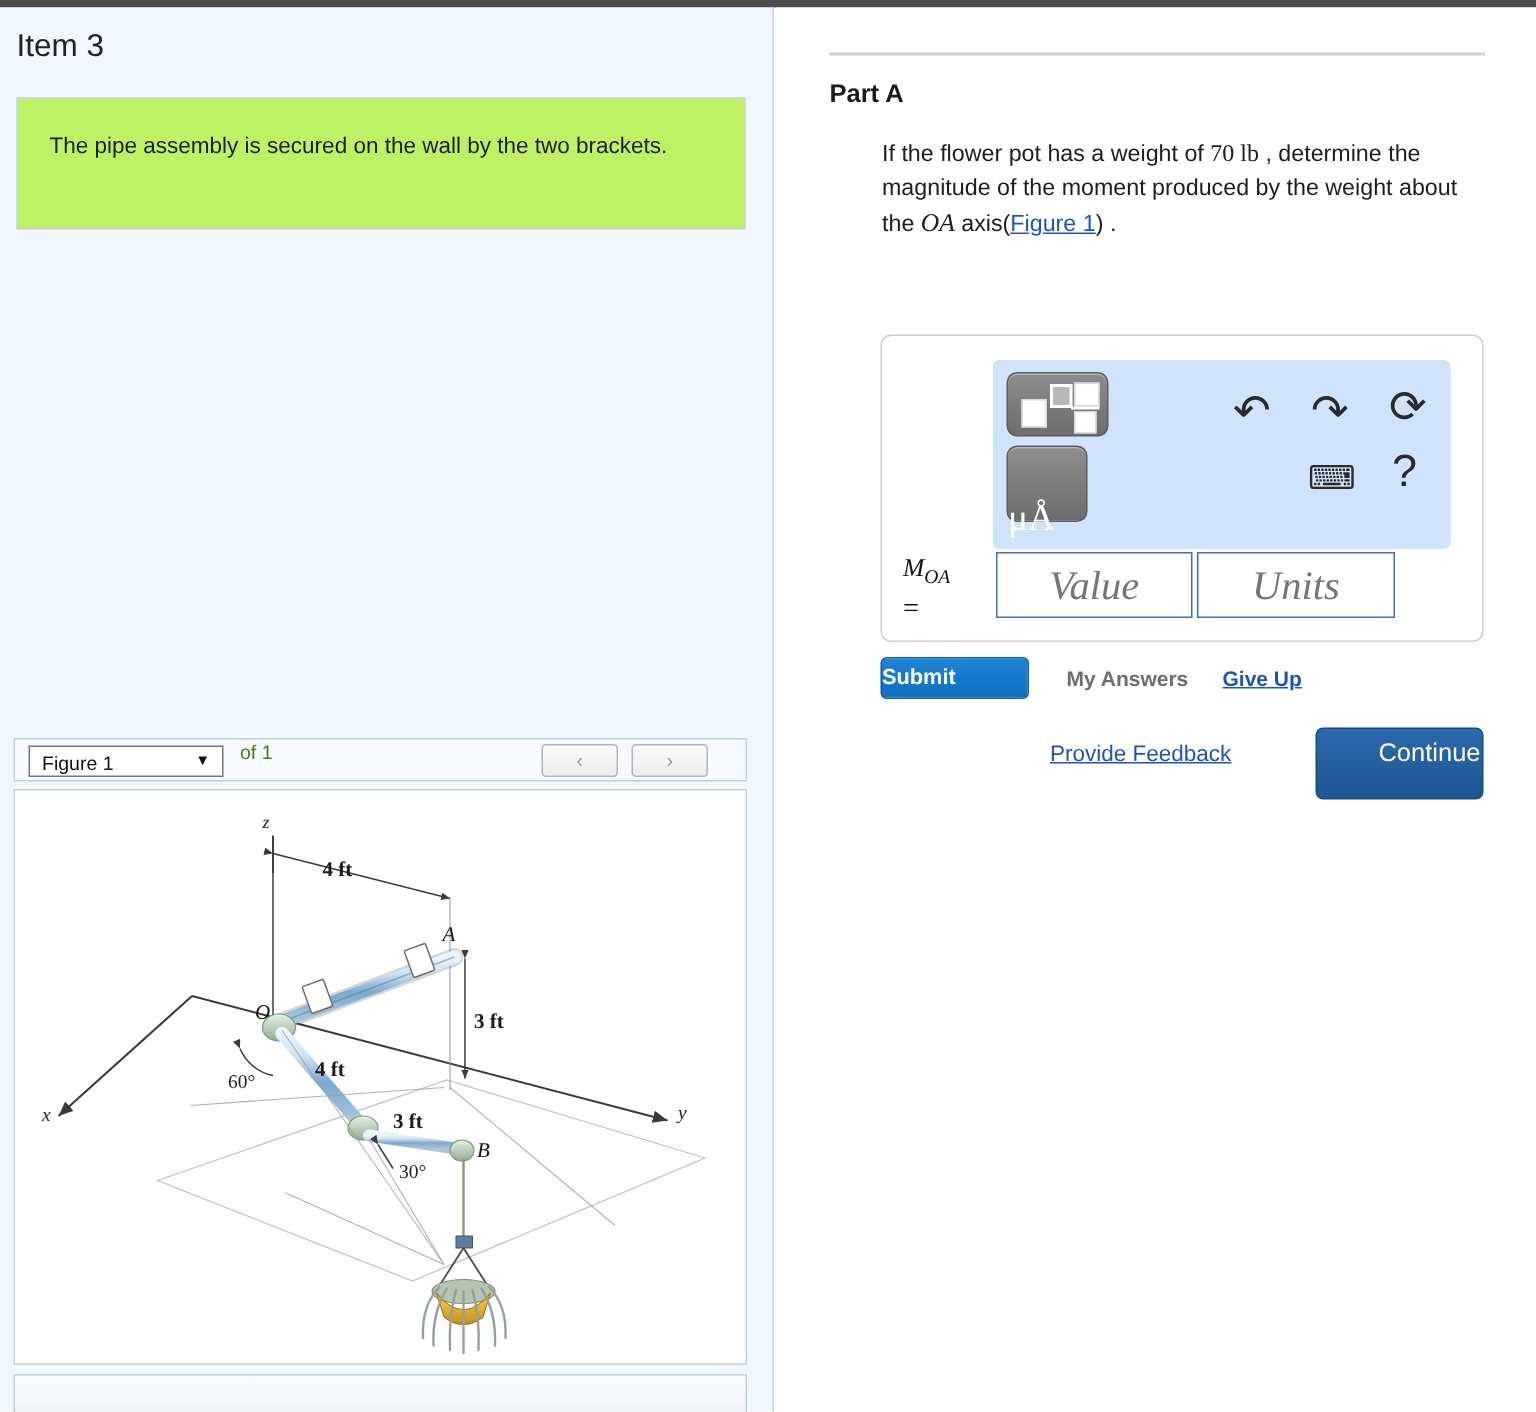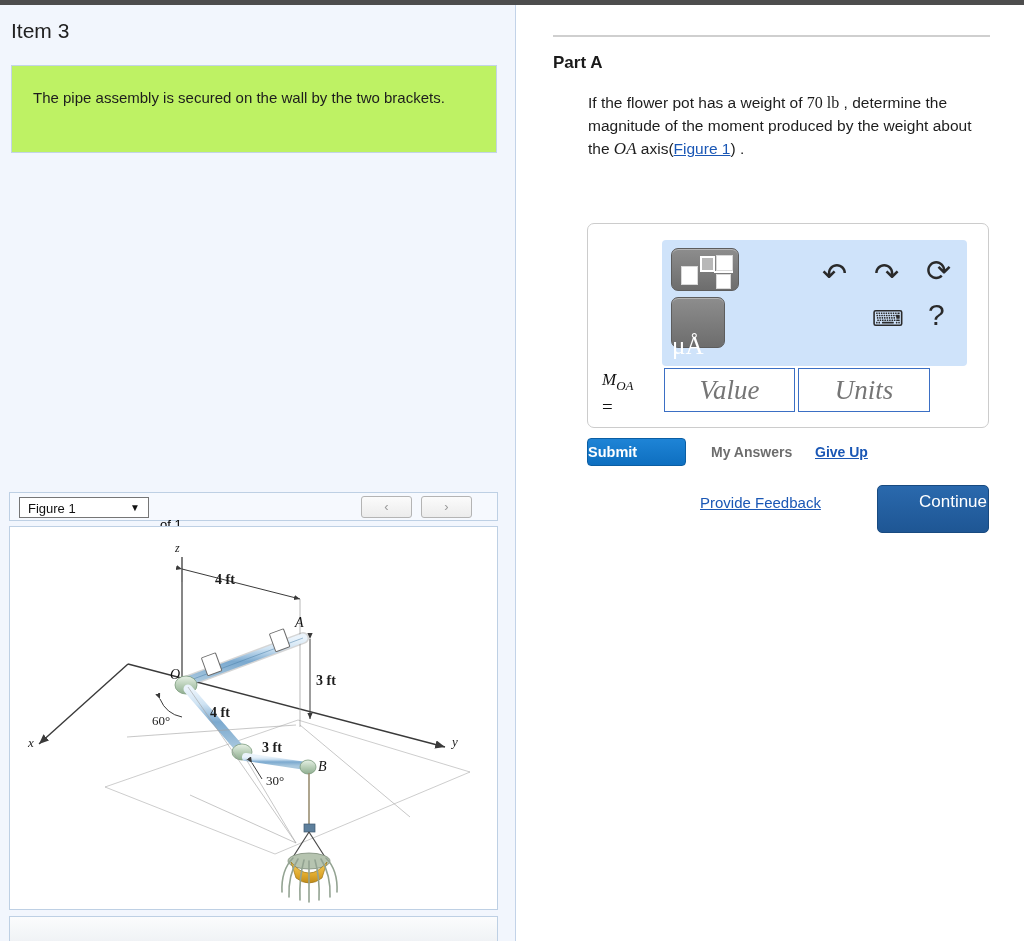--- a/index.html
+++ b/index.html
@@ -38,21 +38,21 @@
     background:#f6f9fe;border:1px solid #bed0e4;box-sizing:border-box;
   }
   .fig-select{
     position:absolute;left:9px;top:4px;width:130px;height:21px;
     border:1px solid #767676;background:#fff;box-sizing:border-box;
     font-size:13px;color:#111;font-family:"Liberation Sans", sans-serif;
   }
   .fig-select .label{position:absolute;left:8px;top:3px;}
   .fig-select .caret{position:absolute;right:8px;top:4px;font-size:10px;line-height:12px;}
   .fig-of{
-    position:absolute;left:150px;top:24px;font-size:13px;color:#000000;
+    position:absolute;left:150px;top:1px;font-size:13px;color:#4d7c0f;
   }
   .navbtn{
     position:absolute;top:3px;width:51px;height:22px;
     border:1px solid #b4b4b4;border-radius:3px;
     background:linear-gradient(#fbfbfb,#ececec);
     box-sizing:border-box;color:#9a9a9a;font-size:13px;
     text-align:center;line-height:20px;
   }
   .navbtn.prev{left:351px;}
   .navbtn.next{left:411px;}

